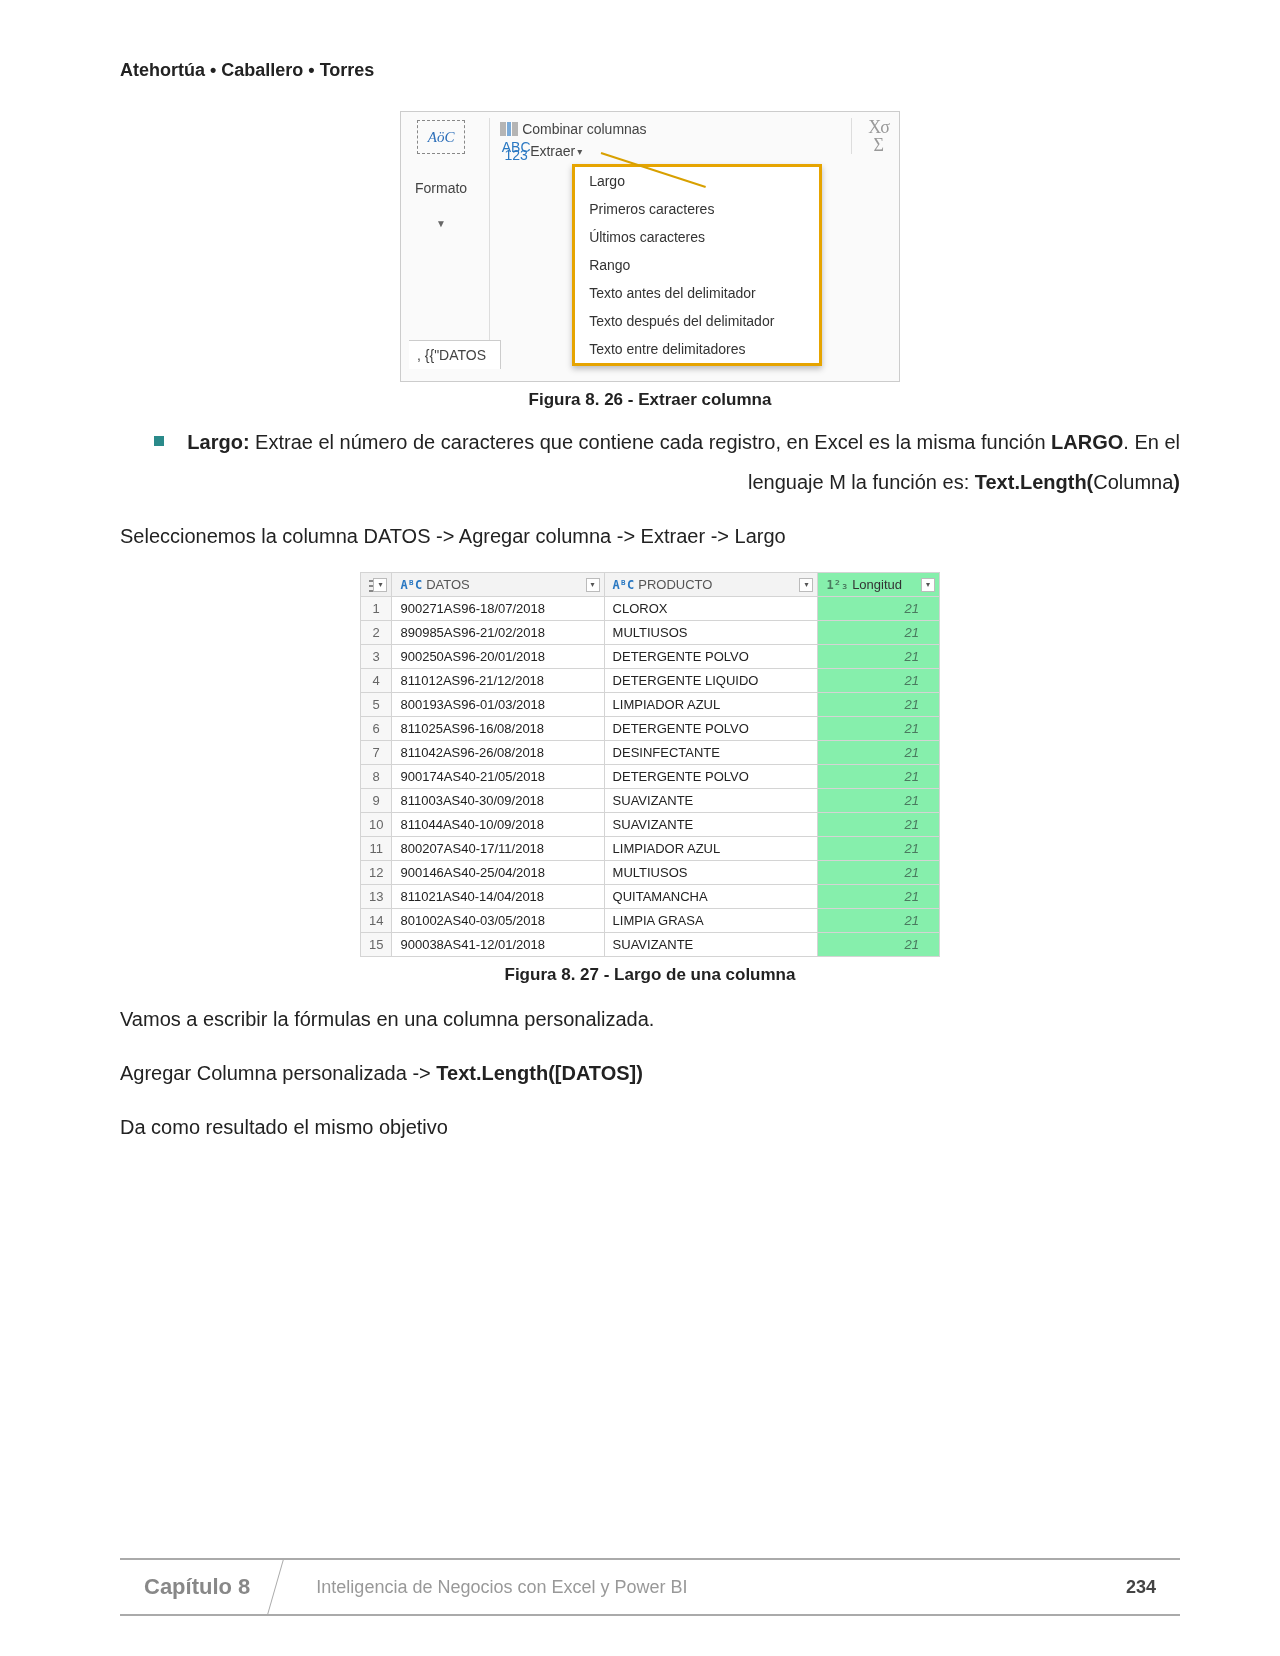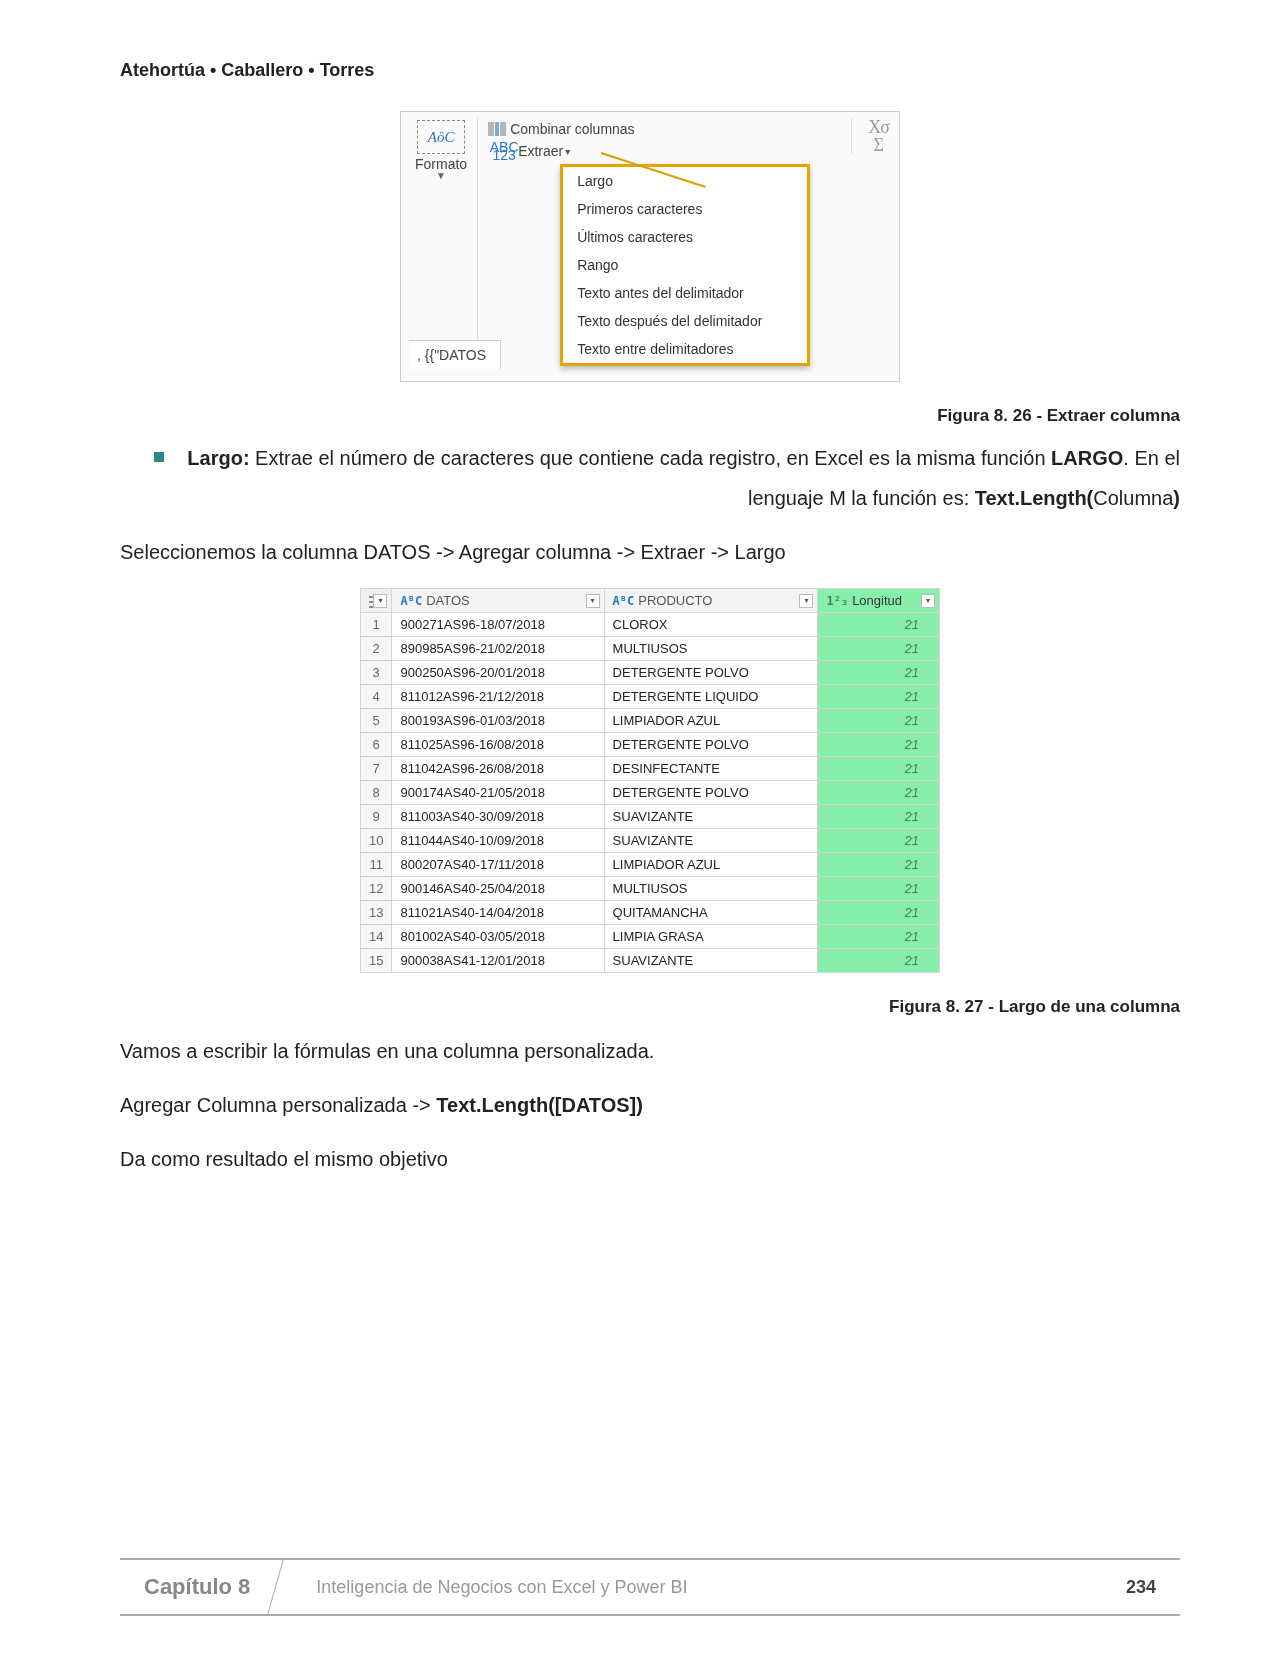--- a/index.html
+++ b/index.html
@@ -39,21 +39,22 @@
   }
   .ribbon-top {
     display: flex;
     align-items: flex-start;
   }
   .formato-block {
     display: flex;
     flex-direction: column;
     align-items: center;
     padding: 2px 6px;
-    margin-right: 4px;
+    margin-right: 16px;
+    gap: 24px;
   }
   .formato-icon {
     width: 48px; height: 34px;
     border: 1px dashed #888;
     display: flex; align-items: center; justify-content: center;
     font-size: 15px; color: #2a6db8;
     margin-bottom: 2px;
     font-style: italic;
     font-family: Georgia, serif;
   }
@@ -138,24 +139,24 @@
     width: 92px;
     background: #fff;
     font-size: 14px;
     color: #444;
     position: relative;
     top: -36px;
     margin-bottom: -24px;
   }
 
   .fig-caption {
-    text-align: right;
+    text-align: center;
     font-weight: 700;
     font-size: 17px;
-    margin: 24px 0 12px 0;
+    margin: 8px 0 12px 0;
     font-family: Arial, sans-serif;
   }
 
   
   .bullet-row {
     display: flex;
     align-items: flex-start;
     margin: 6px 0 10px 34px;
     font-size: 20px;
     line-height: 2;

